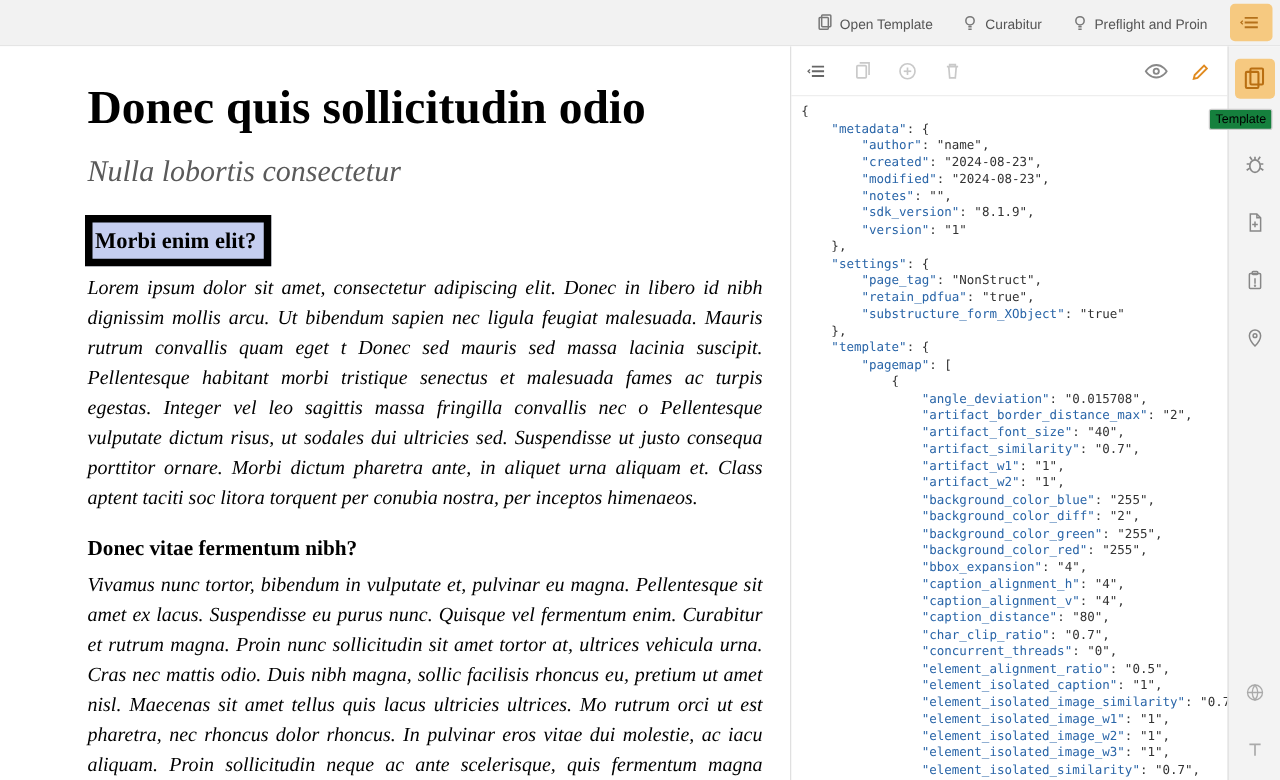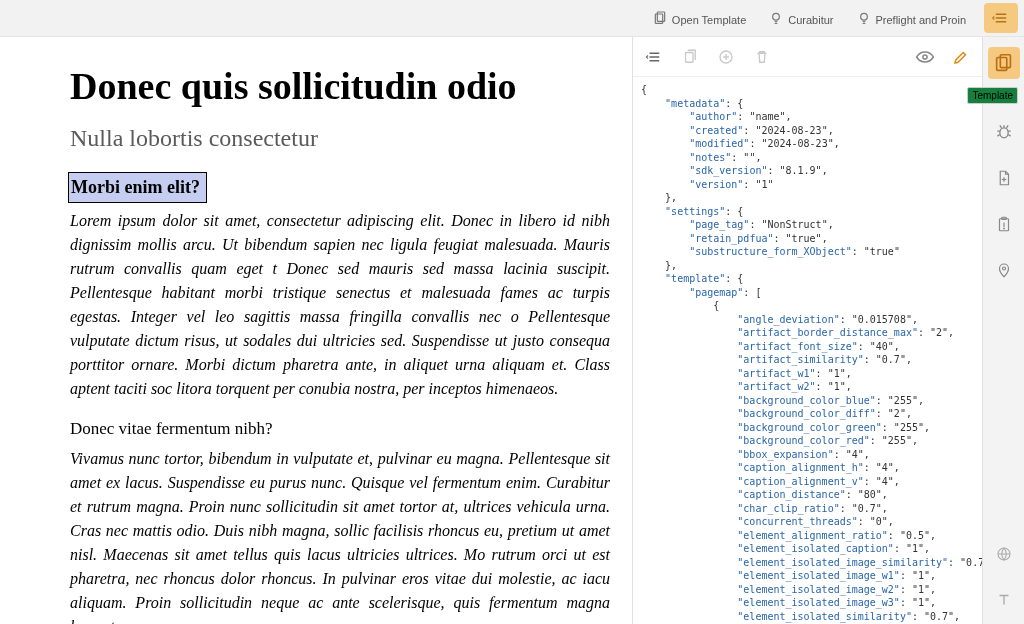--- a/index.html
+++ b/index.html
@@ -67,47 +67,48 @@
   position: relative;
 }
 .doc-pane .title {
   font-size: 38px;
   font-weight: 700;
   margin-bottom: 12px;
   line-height: 1.05;
 }
 .doc-pane .subtitle {
   font-size: 24px;
+  font-style: italic;
   color: #5a5a5a;
   margin-bottom: 20px;
   margin-top: 18px;
 }
 .doc-pane .h3 {
   font-size: 18px;
   font-weight: bold;
   margin-bottom: 6px;
 }
 .h3-highlighted {
   display: inline-block;
   background: #c5cef0;
-  border: 1px solid #000000;
+  border: 6px solid #000000;
   padding: 4px 6px 4px 2px;
   margin-left: -2px;
 }
 .doc-pane .para {
   font-size: 16px;
   line-height: 1.5;
   text-align: justify;
   margin-bottom: 18px;
   max-width: 540px;
   font-style: italic;
 }
 .doc-pane .h4 {
   font-size: 17px;
-  font-weight: 400;
+  font-weight: 700;
   margin-bottom: 8px;
 }
 .code-pane {
   width: 350px;
   background: #fff;
   border-left: 1px solid #e0e0e0;
   display: flex;
   flex-direction: column;
 }
 .code-toolbar {

